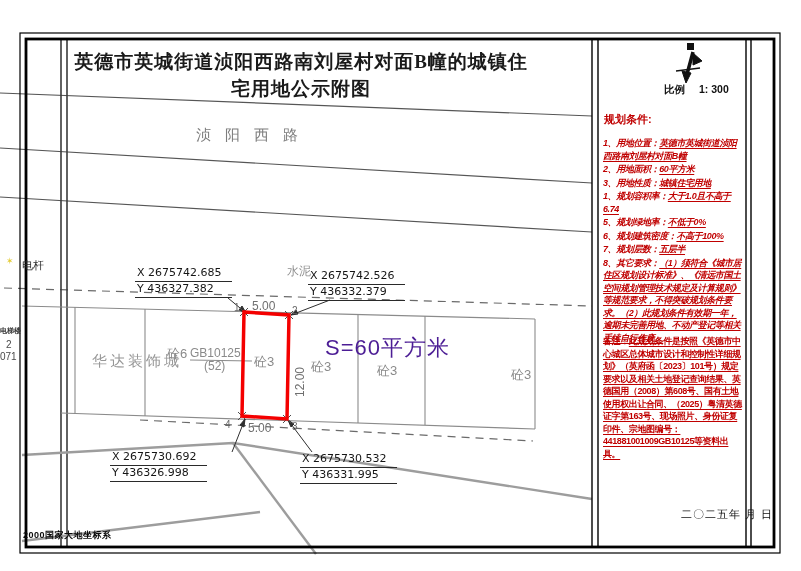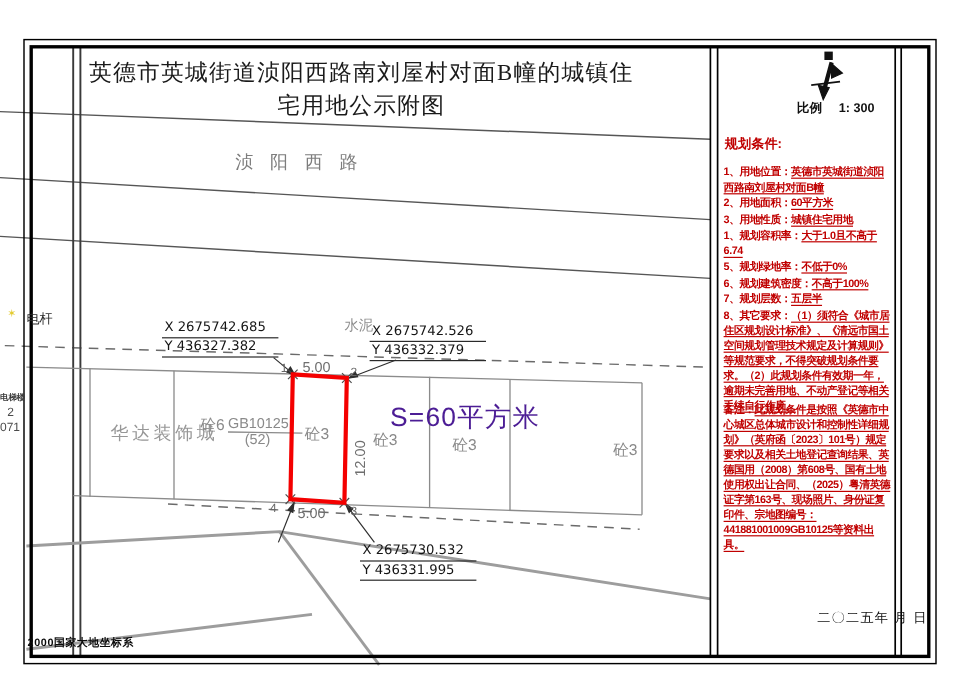--- a/index.html
+++ b/index.html
@@ -1,21 +1,21 @@
 <!DOCTYPE html>
 <html><head>
 <meta charset="utf-8">
 <style>
   html,body{margin:0;padding:0;background:#fff;}
   #canvas{position:relative;width:801px;height:571px;background:#fff;overflow:hidden;
           font-family:"Liberation Sans","DejaVu Sans",sans-serif;}
   .t{position:absolute;white-space:nowrap;}
   
   .title{left:65px;top:48px;width:472px;text-align:center;white-space:normal;
-         font-family:"Liberation Serif","DejaVu Serif",serif;font-size:19px;font-weight:400;
+         font-family:"Liberation Serif","DejaVu Serif",serif;font-size:19px;font-weight:700;
          color:#1a1a1a;line-height:27px;letter-spacing:1px;}
   .road{left:196px;top:126px;font-size:15px;letter-spacing:14px;color:#7d7d7d;}
   .complex{left:92px;top:352px;font-size:15px;letter-spacing:3px;color:#979797;}
   .p-label{font-size:13px;color:#8a8a8a;}
   .code{left:190px;top:346px;font-size:12px;color:#8a8a8a;}
   .code-sub{left:204px;top:359px;font-size:12px;color:#8a8a8a;}
   .surface{left:287px;top:263px;font-size:12px;color:#8f8f8f;}
   .dim{font-size:12px;color:#6f6f6f;}
   .dim-rot{left:293px;top:397px;transform:rotate(-90deg);transform-origin:left top;}
   .ptno{font-size:10px;color:#666;}
@@ -28,21 +28,21 @@
   .m-star{left:6px;top:256px;font-size:9px;color:#e3cb32;}
   .m-bld{left:0px;top:326px;font-size:7px;font-weight:700;color:#3a3a3a;}
   .m-n1{left:6px;top:339px;font-size:10px;color:#4a4a4a;}
   .m-n2{left:0px;top:351px;font-size:10px;color:#4a4a4a;}
   .crs{left:23px;top:529px;font-size:9px;font-weight:700;color:#0a0a0a;letter-spacing:.5px;}
   
   .scale{left:664px;top:83px;font-size:10.5px;font-weight:700;color:#111;}
   .scale .gap{display:inline-block;width:14px;}
   .conds-title{left:604px;top:112px;font-size:11px;font-weight:700;color:#c00000;}
   .conds{position:absolute;left:603px;top:137px;width:142px;font-size:9px;font-weight:700;
-         color:#c00000;line-height:12.5px;letter-spacing:-0.4px;}
+         color:#c00000;line-height:12.5px;letter-spacing:-0.4px;font-style:italic;}
   .cond-item{white-space:normal;margin:0 0 1px 0;}
   .u{text-decoration:underline;text-underline-offset:2px;text-decoration-thickness:1px;}
   .note{position:absolute;left:603px;top:335px;width:142px;font-size:9px;font-weight:700;
         color:#c00000;line-height:12.5px;letter-spacing:-0.4px;white-space:normal;}
   .pdate{left:681px;top:507px;font-size:11px;color:#111;letter-spacing:1px;}
 </style>
 </head>
 <body>
 
 <div id="canvas">
@@ -150,20 +150,24 @@
   <div class="t ptno" style="left:225px;top:419px">4</div>
 
   <div class="coord" style="left:135px;top:266px">
     <div class="line">X 2675742.685</div>
     <div class="line">Y 436327.382</div>
   </div>
   <div class="coord" style="left:308px;top:269px">
     <div class="line">X 2675742.526</div>
     <div class="line">Y 436332.379</div>
   </div>
+  <div class="coord" style="left:110px;top:450px">
+    <div class="line">X 2675730.692</div>
+    <div class="line">Y 436326.998</div>
+  </div>
   <div class="coord" style="left:300px;top:452px">
     <div class="line">X 2675730.532</div>
     <div class="line">Y 436331.995</div>
   </div>
 
   <div class="t crs">2000国家大地坐标系</div>
 
   <div class="t scale">
     <span>比例</span><span class="gap"></span><span>1: 300</span>
   </div>

